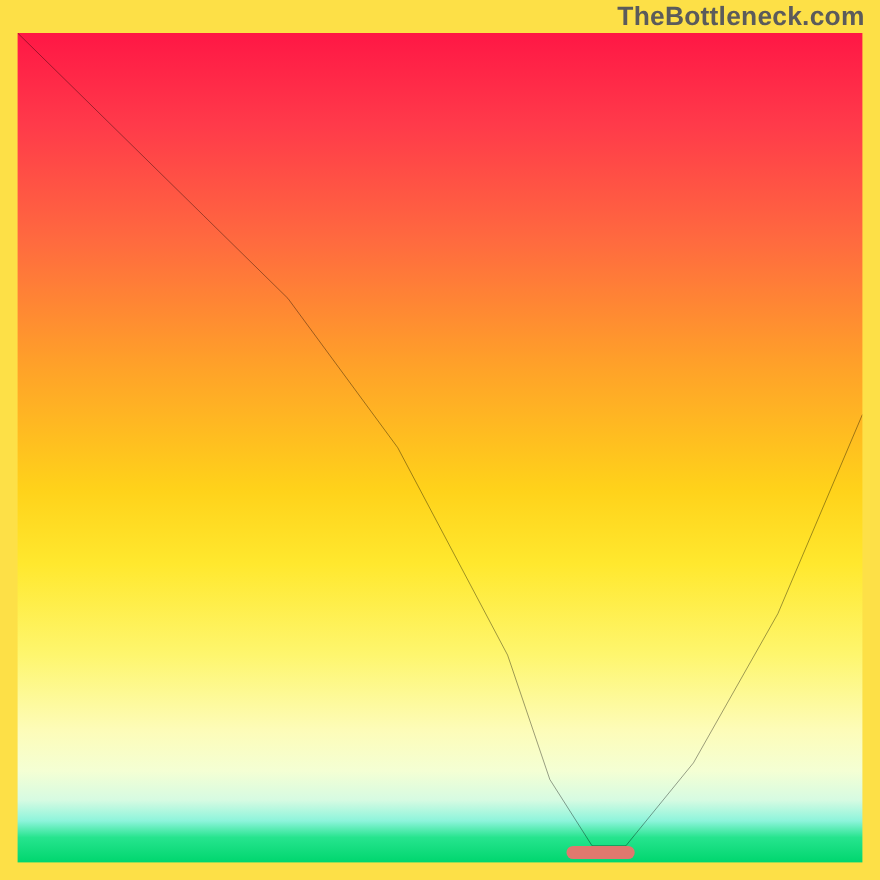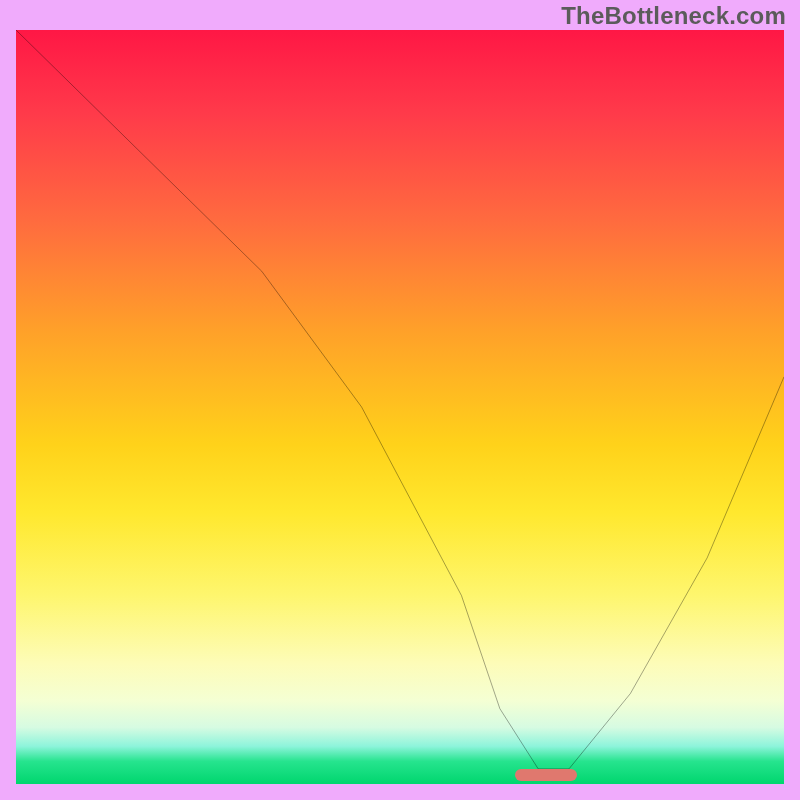--- a/index.html
+++ b/index.html
@@ -8,21 +8,21 @@
     width: 800px;
     height: 800px;
     background: #000;
     font-family: Arial, Helvetica, sans-serif;
     overflow: hidden;
   }
   .frame {
     position: relative;
     width: 800px;
     height: 800px;
-    background: #f0abfc;
+    background: #fde047;
   }
   .watermark {
     position: absolute;
     top: 2px;
     right: 14px;
     color: #5b5b5b;
     font-size: 24px;
     font-weight: bold;
     letter-spacing: 0.2px;
     z-index: 20;

